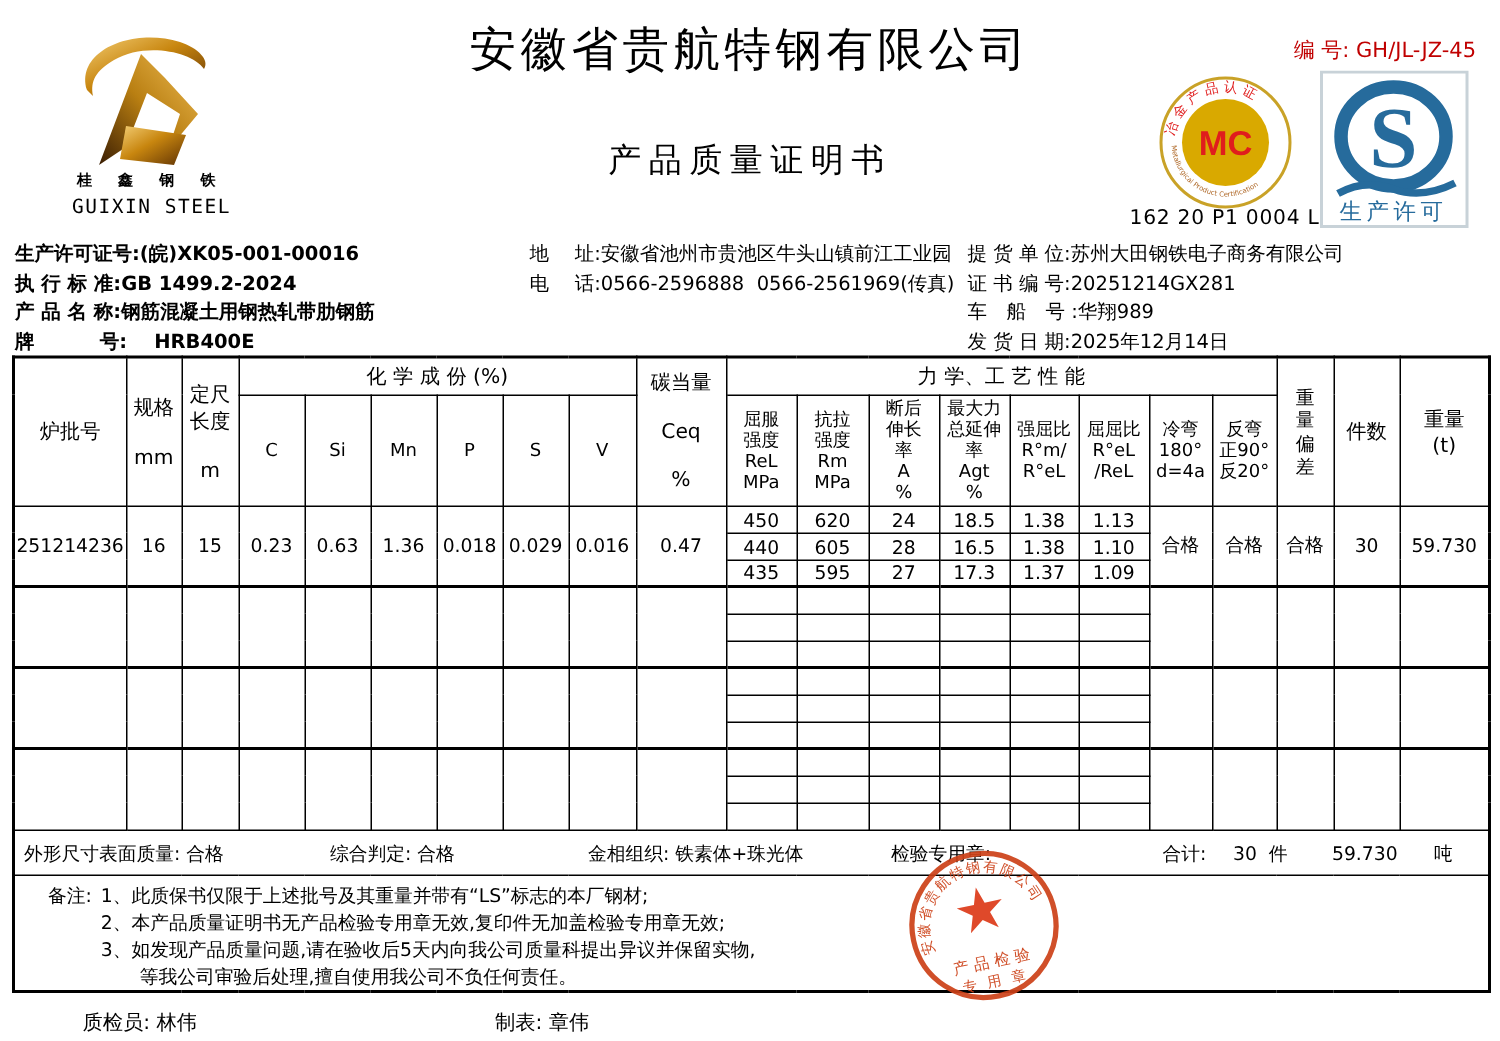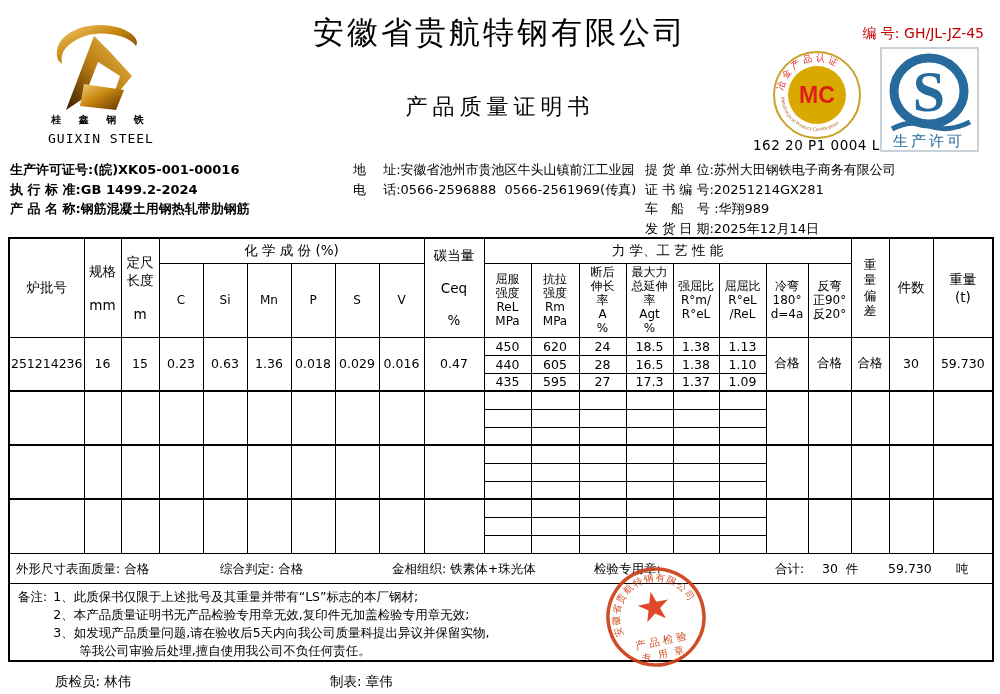--- a/index.html
+++ b/index.html
@@ -38,21 +38,21 @@
   .h1 th { height:25px; font-size:13.5px; }
   .h2 th { height:74px; line-height:1.18; font-size:12px; }
   .th-ceq { line-height:1.2 !important; }
   .th-v { line-height:1.25 !important; font-size:12.5px !important; }
   tr.dr { height:18px; }
   tr.gstart td { border-top:2px solid #000; }
   .sum-td { height:30px; position:relative; font-size:13px; border-top:2px solid #000; }
   .sum-td span.sg { position:absolute; top:0; height:30px; line-height:30px; white-space:pre; }
   .notes-td { height:74px; position:relative; text-align:left !important; font-size:13px;
               border-top:2px solid #000; vertical-align:top !important; }
-  .notes-wrap { display:flex; padding:4px 0 0 8px; }
+  .notes-wrap { display:flex; padding:4px 0 0 22px; }
   .nlines { line-height:18px; }
   .nlines .ind { margin-left:26px; }
   .nlabel { line-height:18px; margin-right:6px; white-space:pre; }
 
   
   .footer { position:absolute; top:670px; left:0; width:1000px; height:24px; font-size:13.5px; }
   .footer span.fg { position:absolute; top:3px; white-space:pre; }
 
   .stamp-svg { position:absolute; left:599px; top:561px; z-index:5; }
 </style>
@@ -107,20 +107,21 @@
     <text x="49" y="64" text-anchor="middle" font-size="58" font-weight="bold" fill="#266b9c" font-family="'Liberation Serif',serif">S</text>
     <text x="49" y="99" text-anchor="middle" font-size="15" letter-spacing="3" fill="#266b9c">生产许可</text>
   </svg>
 </div>
 
 <div class="info">
   <div class="icol" style="left:10px;font-weight:bold;">
     <div class="iline"><span class="lbl">生产许可证号:</span><span class="val">(皖)XK05-001-00016</span></div>
     <div class="iline"><span class="lbl">执 行 标 准:</span><span class="val">GB 1499.2-2024</span></div>
     <div class="iline"><span class="lbl">产 品 名 称:</span><span class="val">钢筋混凝土用钢热轧带肋钢筋</span></div>
+    <div class="iline"><span class="lbl">牌　　　 号:</span><span class="val">    HRB400E</span></div>
   </div>
   <div class="icol" style="left:305px;margin-left:48px;">
     <div class="iline"><span class="lbl">地　 址:</span><span class="val">安徽省池州市贵池区牛头山镇前江工业园</span></div>
     <div class="iline"><span class="lbl">电　 话:</span><span class="val">0566-2596888  0566-2561969(传真)</span></div>
   </div>
   <div class="icol" style="left:645px;">
     <div class="iline"><span class="lbl">提 货 单 位:</span><span class="val">苏州大田钢铁电子商务有限公司</span></div>
     <div class="iline"><span class="lbl">证 书 编 号:</span><span class="val">20251214GX281</span></div>
     <div class="iline"><span class="lbl">车　船　号 :</span><span class="val">华翔989</span></div>
     <div class="iline"><span class="lbl">发 货 日 期:</span><span class="val">2025年12月14日</span></div>

